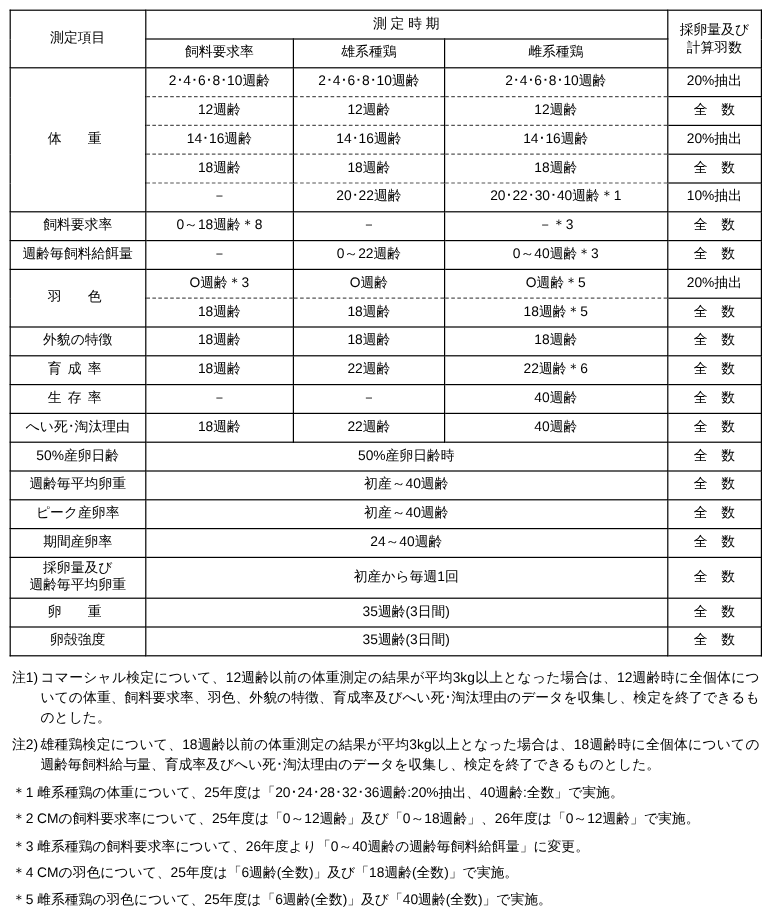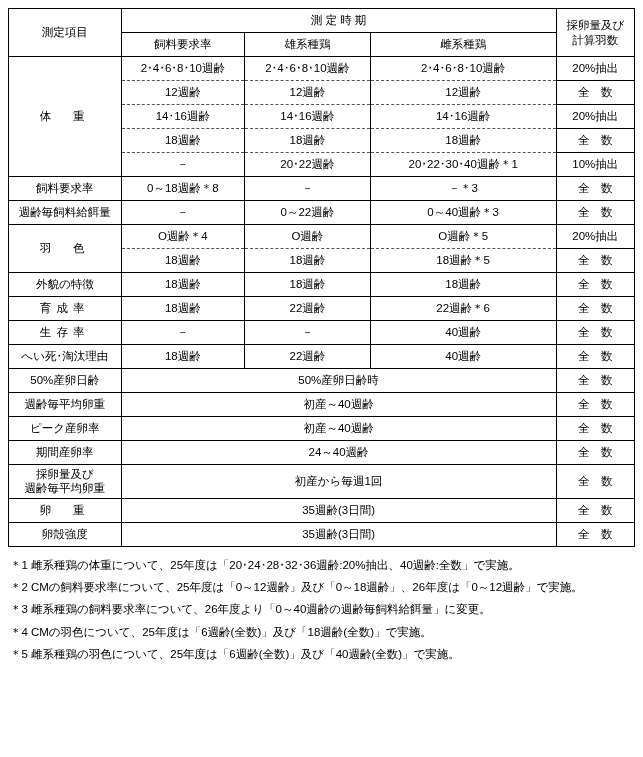--- a/index.html
+++ b/index.html
@@ -152,21 +152,21 @@
       <tr>
         <td>週齢毎飼料給餌量</td>
         <td>－</td>
         <td>0～22週齢</td>
         <td>0～40週齢＊3</td>
         <td>全　数</td>
       </tr>
 
       <tr>
         <td rowspan="2" class="spaced">羽　色</td>
-        <td class="dash-b">O週齢＊4</td>
+        <td class="dash-b">O週齢＊3</td>
         <td class="dash-b">O週齢</td>
         <td class="dash-b">O週齢＊5</td>
         <td>20%抽出</td>
       </tr>
       <tr>
         <td class="dash-t">18週齢</td>
         <td class="dash-t">18週齢</td>
         <td class="dash-t">18週齢＊5</td>
         <td>全　数</td>
       </tr>
@@ -238,20 +238,28 @@
       </tr>
       <tr>
         <td>卵殻強度</td>
         <td colspan="3">35週齢(3日間)</td>
         <td>全　数</td>
       </tr>
     </tbody>
   </table>
 
   <div class="notes">
+    <div class="note-row">
+      <div class="note-label">注1)</div>
+      <div class="note-body">コマーシャル検定について、12週齢以前の体重測定の結果が平均3kg以上となった場合は、12週齢時に全個体についての体重、飼料要求率、羽色、外貌の特徴、育成率及びへい死･淘汰理由のデータを収集し、検定を終了できるものとした。</div>
+    </div>
+    <div class="note-row">
+      <div class="note-label">注2)</div>
+      <div class="note-body">雄種鶏検定について、18週齢以前の体重測定の結果が平均3kg以上となった場合は、18週齢時に全個体についての週齢毎飼料給与量、育成率及びへい死･淘汰理由のデータを収集し、検定を終了できるものとした。</div>
+    </div>
 
     <div class="stars">
       <div class="star-row">
         <div class="star-label">＊1</div>
         <div class="note-body">雌系種鶏の体重について、25年度は「20･24･28･32･36週齢:20%抽出、40週齢:全数」で実施。</div>
       </div>
       <div class="star-row">
         <div class="star-label">＊2</div>
         <div class="note-body">CMの飼料要求率について、25年度は「0～12週齢」及び「0～18週齢」、26年度は「0～12週齢」で実施。</div>
       </div>

